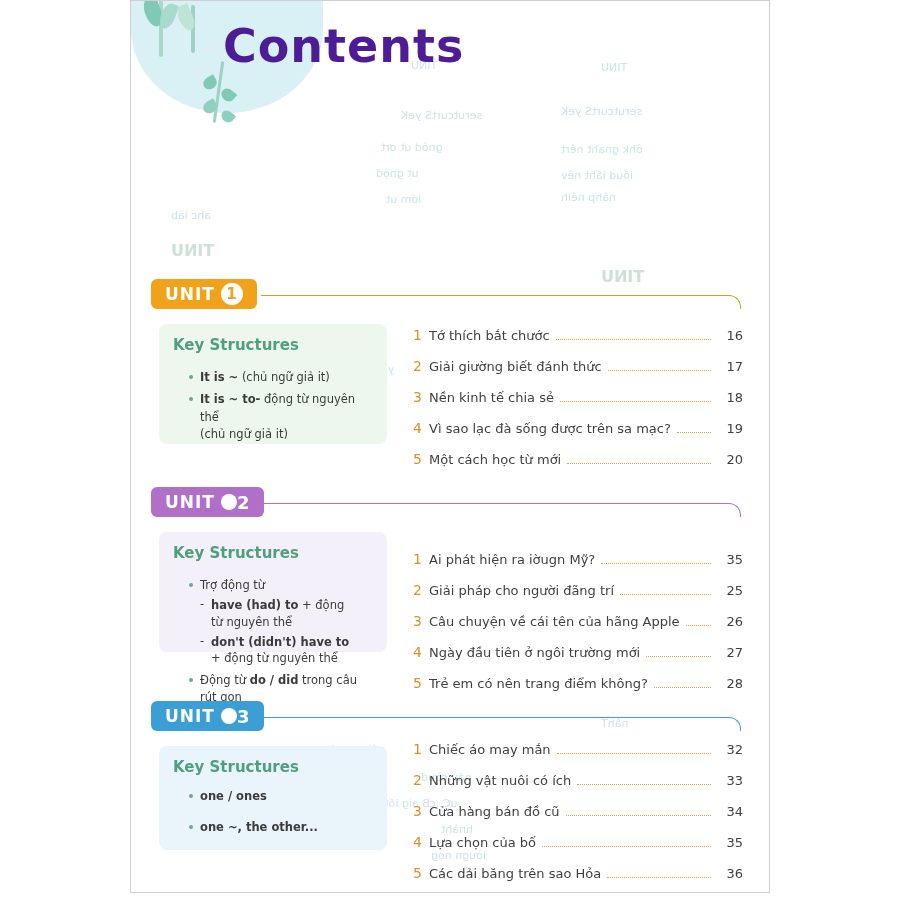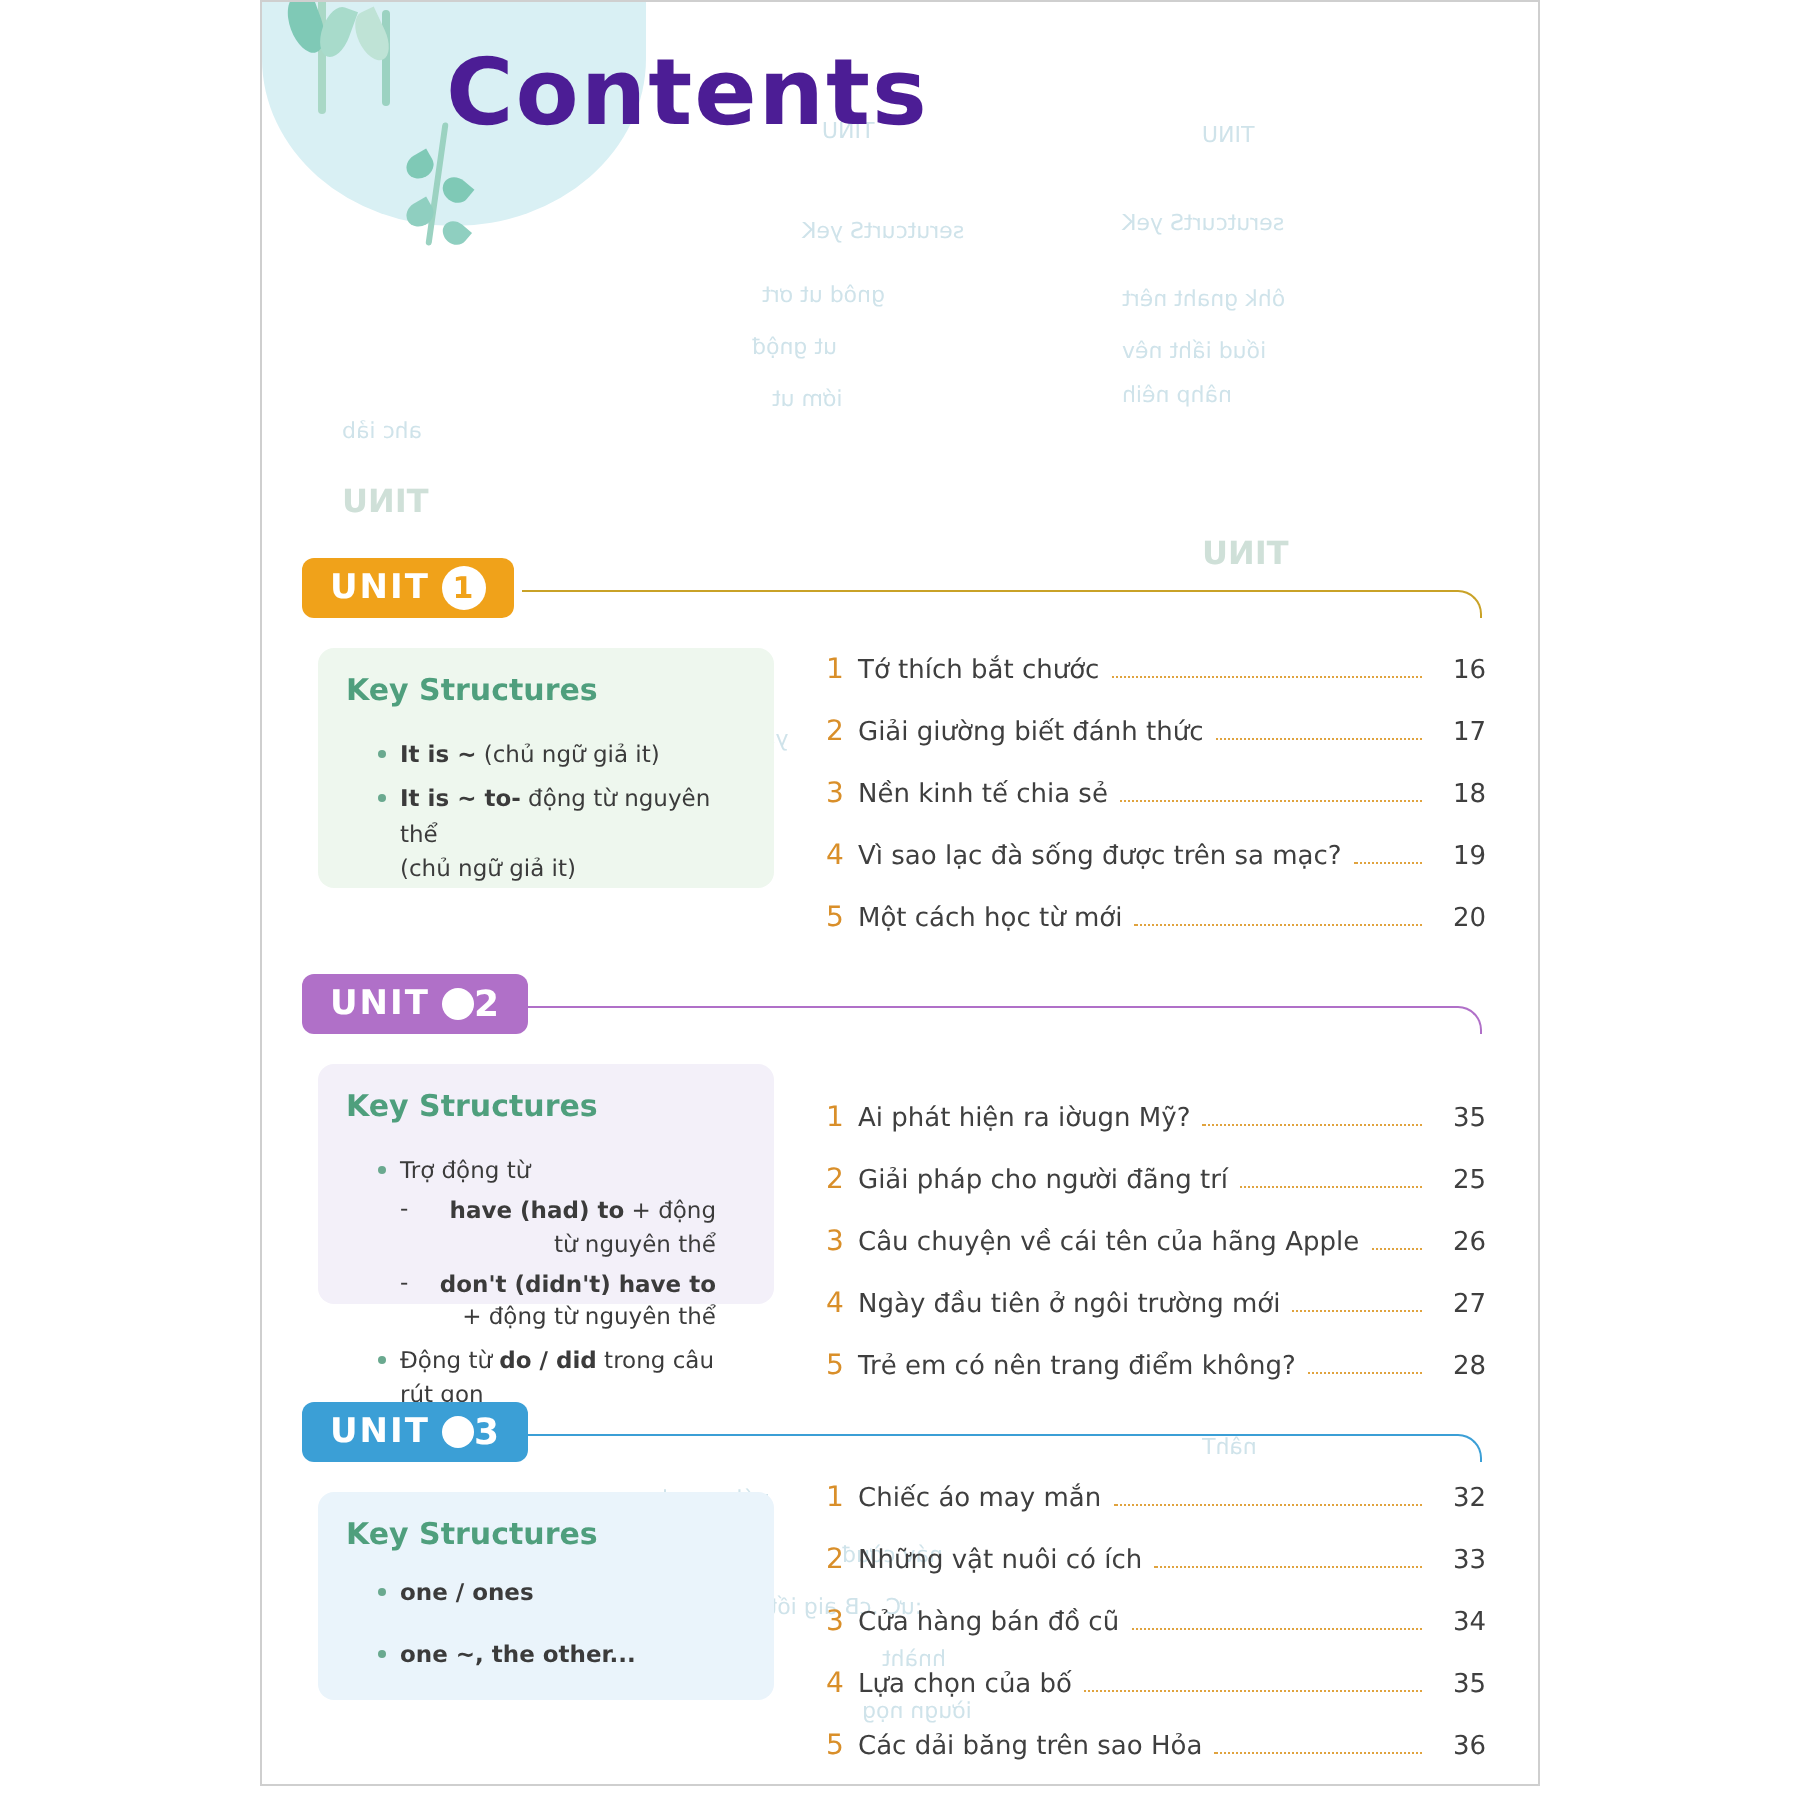--- a/index.html
+++ b/index.html
@@ -171,21 +171,20 @@
   .sub-list {
     margin: 3px 0 0 0;
     padding: 0;
     list-style: none;
   }
   .sub-list > li {
     position: relative;
     padding-left: 11px;
     margin-bottom: 3px;
     line-height: 1.45;
-    text-align: right;
   }
   .sub-list > li::before {
     content: "-";
     position: absolute;
     left: 0;
     top: -1px;
     color: #3b3b3b;
   }
   .b { font-weight: bold; }
 

